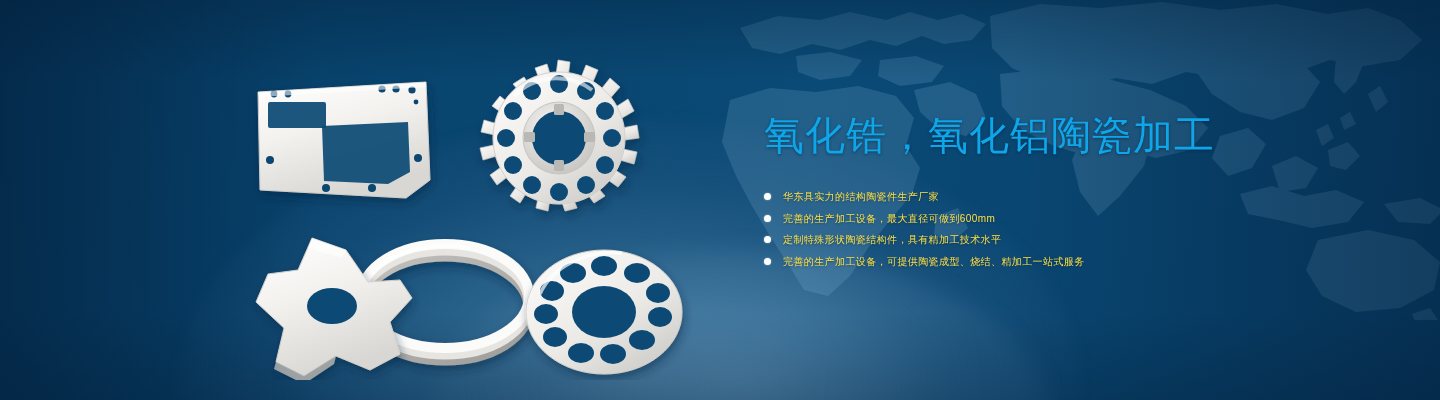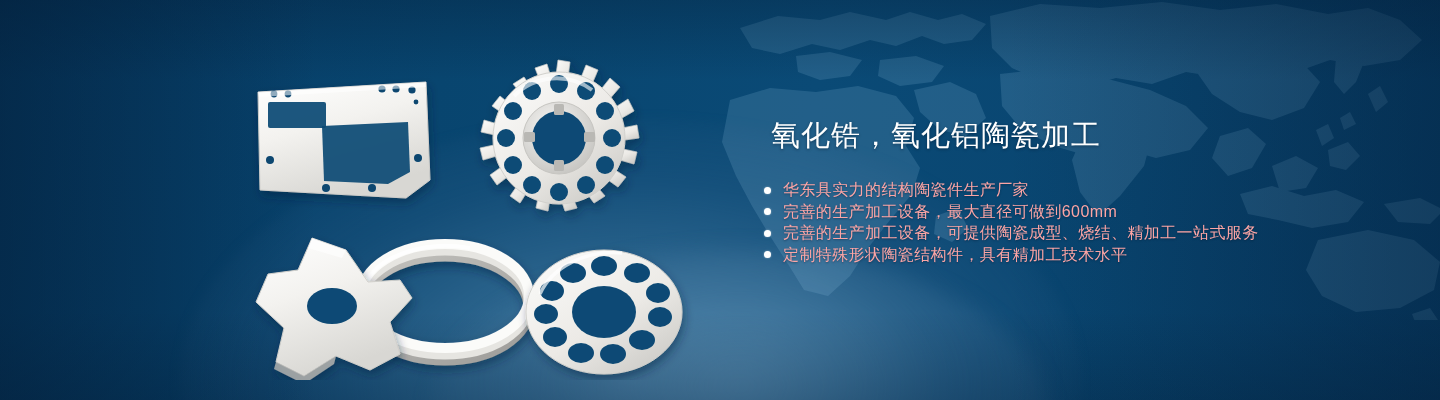--- a/index.html
+++ b/index.html
@@ -85,25 +85,25 @@
   .products svg { width: 100%; height: 100%; display: block; }
 
   
   .text-col {
     position: absolute;
     left: 764px;
     top: 110px;
     width: 620px;
   }
   .headline {
-    margin: 7px;
-    font-size: 29px;
+    margin: 0;
+    font-size: 40px;
     font-weight: 400;
     letter-spacing: 1px;
-    color: #ffffff;
+    color: #0ea5e9;
     line-height: 1.25;
     text-shadow: 0 1px 3px rgba(0,20,40,0.45);
     white-space: nowrap;
   }
   .feature-list {
     list-style: none;
     margin: 26px 0 0 0;
     padding: 0;
   }
   .feature-item {
@@ -115,22 +115,22 @@
   .bullet-dot {
     flex: 0 0 auto;
     width: 7px;
     height: 7px;
     border-radius: 50%;
     background: #ffffff;
     margin-right: 12px;
     box-shadow: 0 0 2px rgba(255,255,255,0.5);
   }
   .feature-text {
-    font-size: 16px;
-    color: #fca5a5;
+    font-size: 10px;
+    color: #fde047;
     letter-spacing: 0.4px;
     line-height: 21.5px;
     white-space: nowrap;
     text-shadow: 0 1px 2px rgba(0,20,40,0.4);
   }
 </style>
 </head>
 <body>
 
 <div class="banner">
@@ -319,22 +319,22 @@
       <li class="feature-item">
         <span class="bullet-dot"></span>
         <span class="feature-text">华东具实力的结构陶瓷件生产厂家</span>
       </li>
       <li class="feature-item">
         <span class="bullet-dot"></span>
         <span class="feature-text">完善的生产加工设备，最大直径可做到600mm</span>
       </li>
       <li class="feature-item">
         <span class="bullet-dot"></span>
-        <span class="feature-text">完善的生产加工设备，可提供陶瓷成型、烧结、精加工一站式服务</span>
+        <span class="feature-text">定制特殊形状陶瓷结构件，具有精加工技术水平</span>
       </li>
       <li class="feature-item">
         <span class="bullet-dot"></span>
-        <span class="feature-text">定制特殊形状陶瓷结构件，具有精加工技术水平</span>
+        <span class="feature-text">完善的生产加工设备，可提供陶瓷成型、烧结、精加工一站式服务</span>
       </li>
     </ul>
   </div>
 
 </div>
 
 </body></html>

